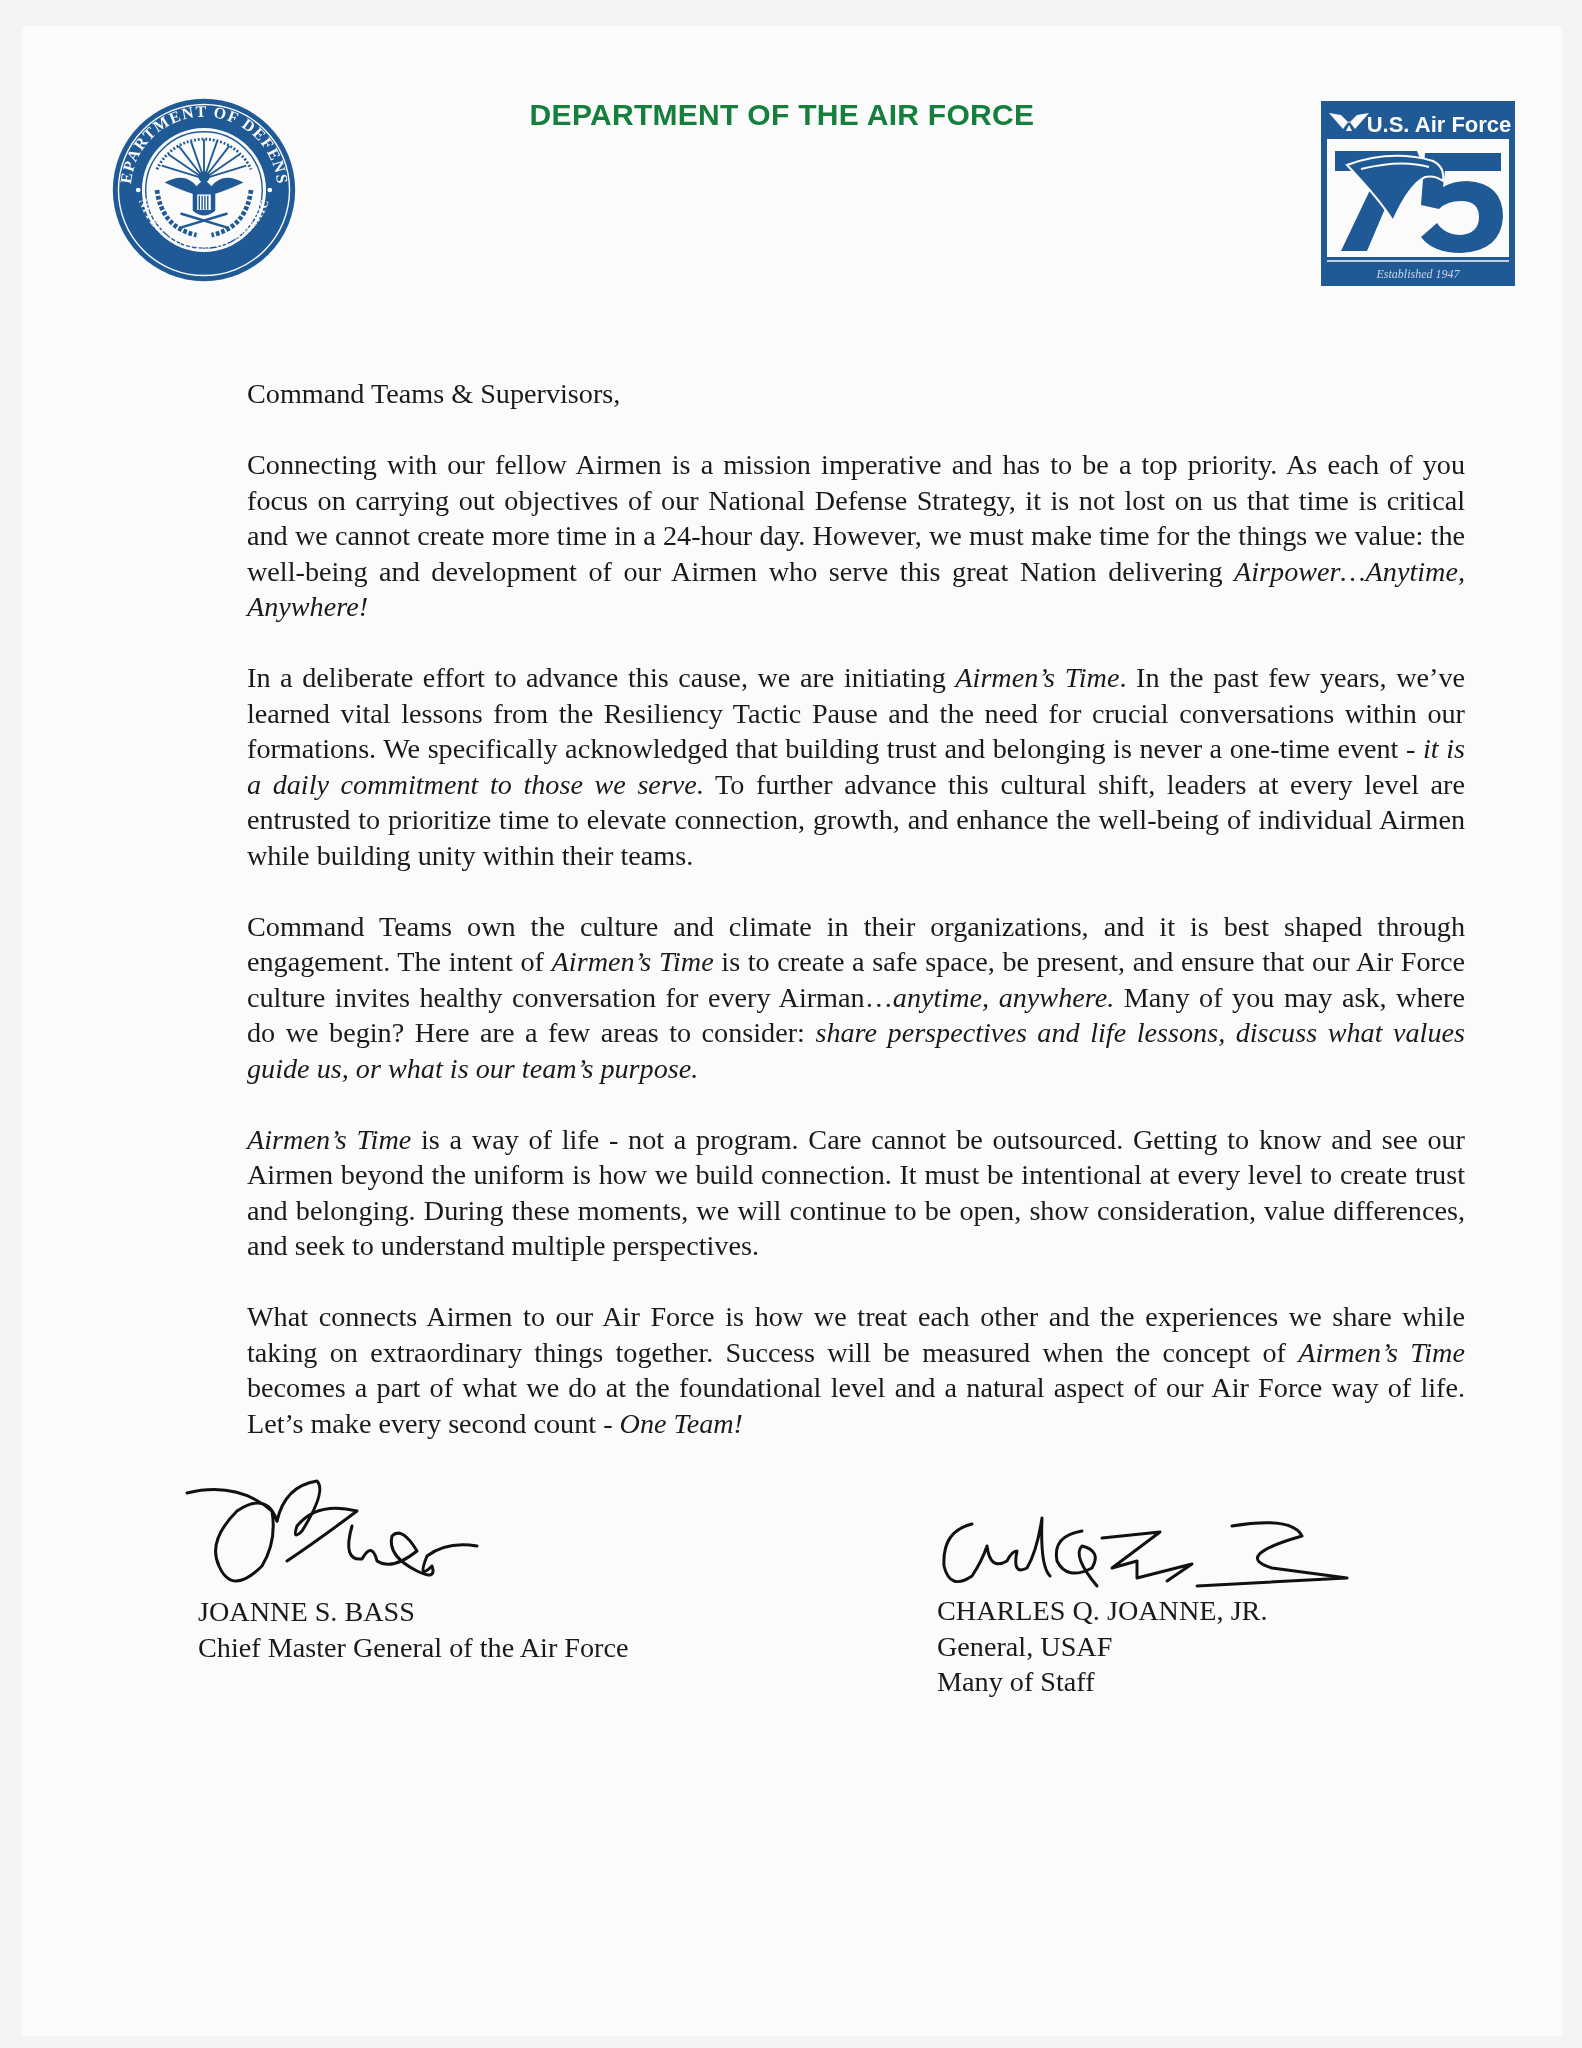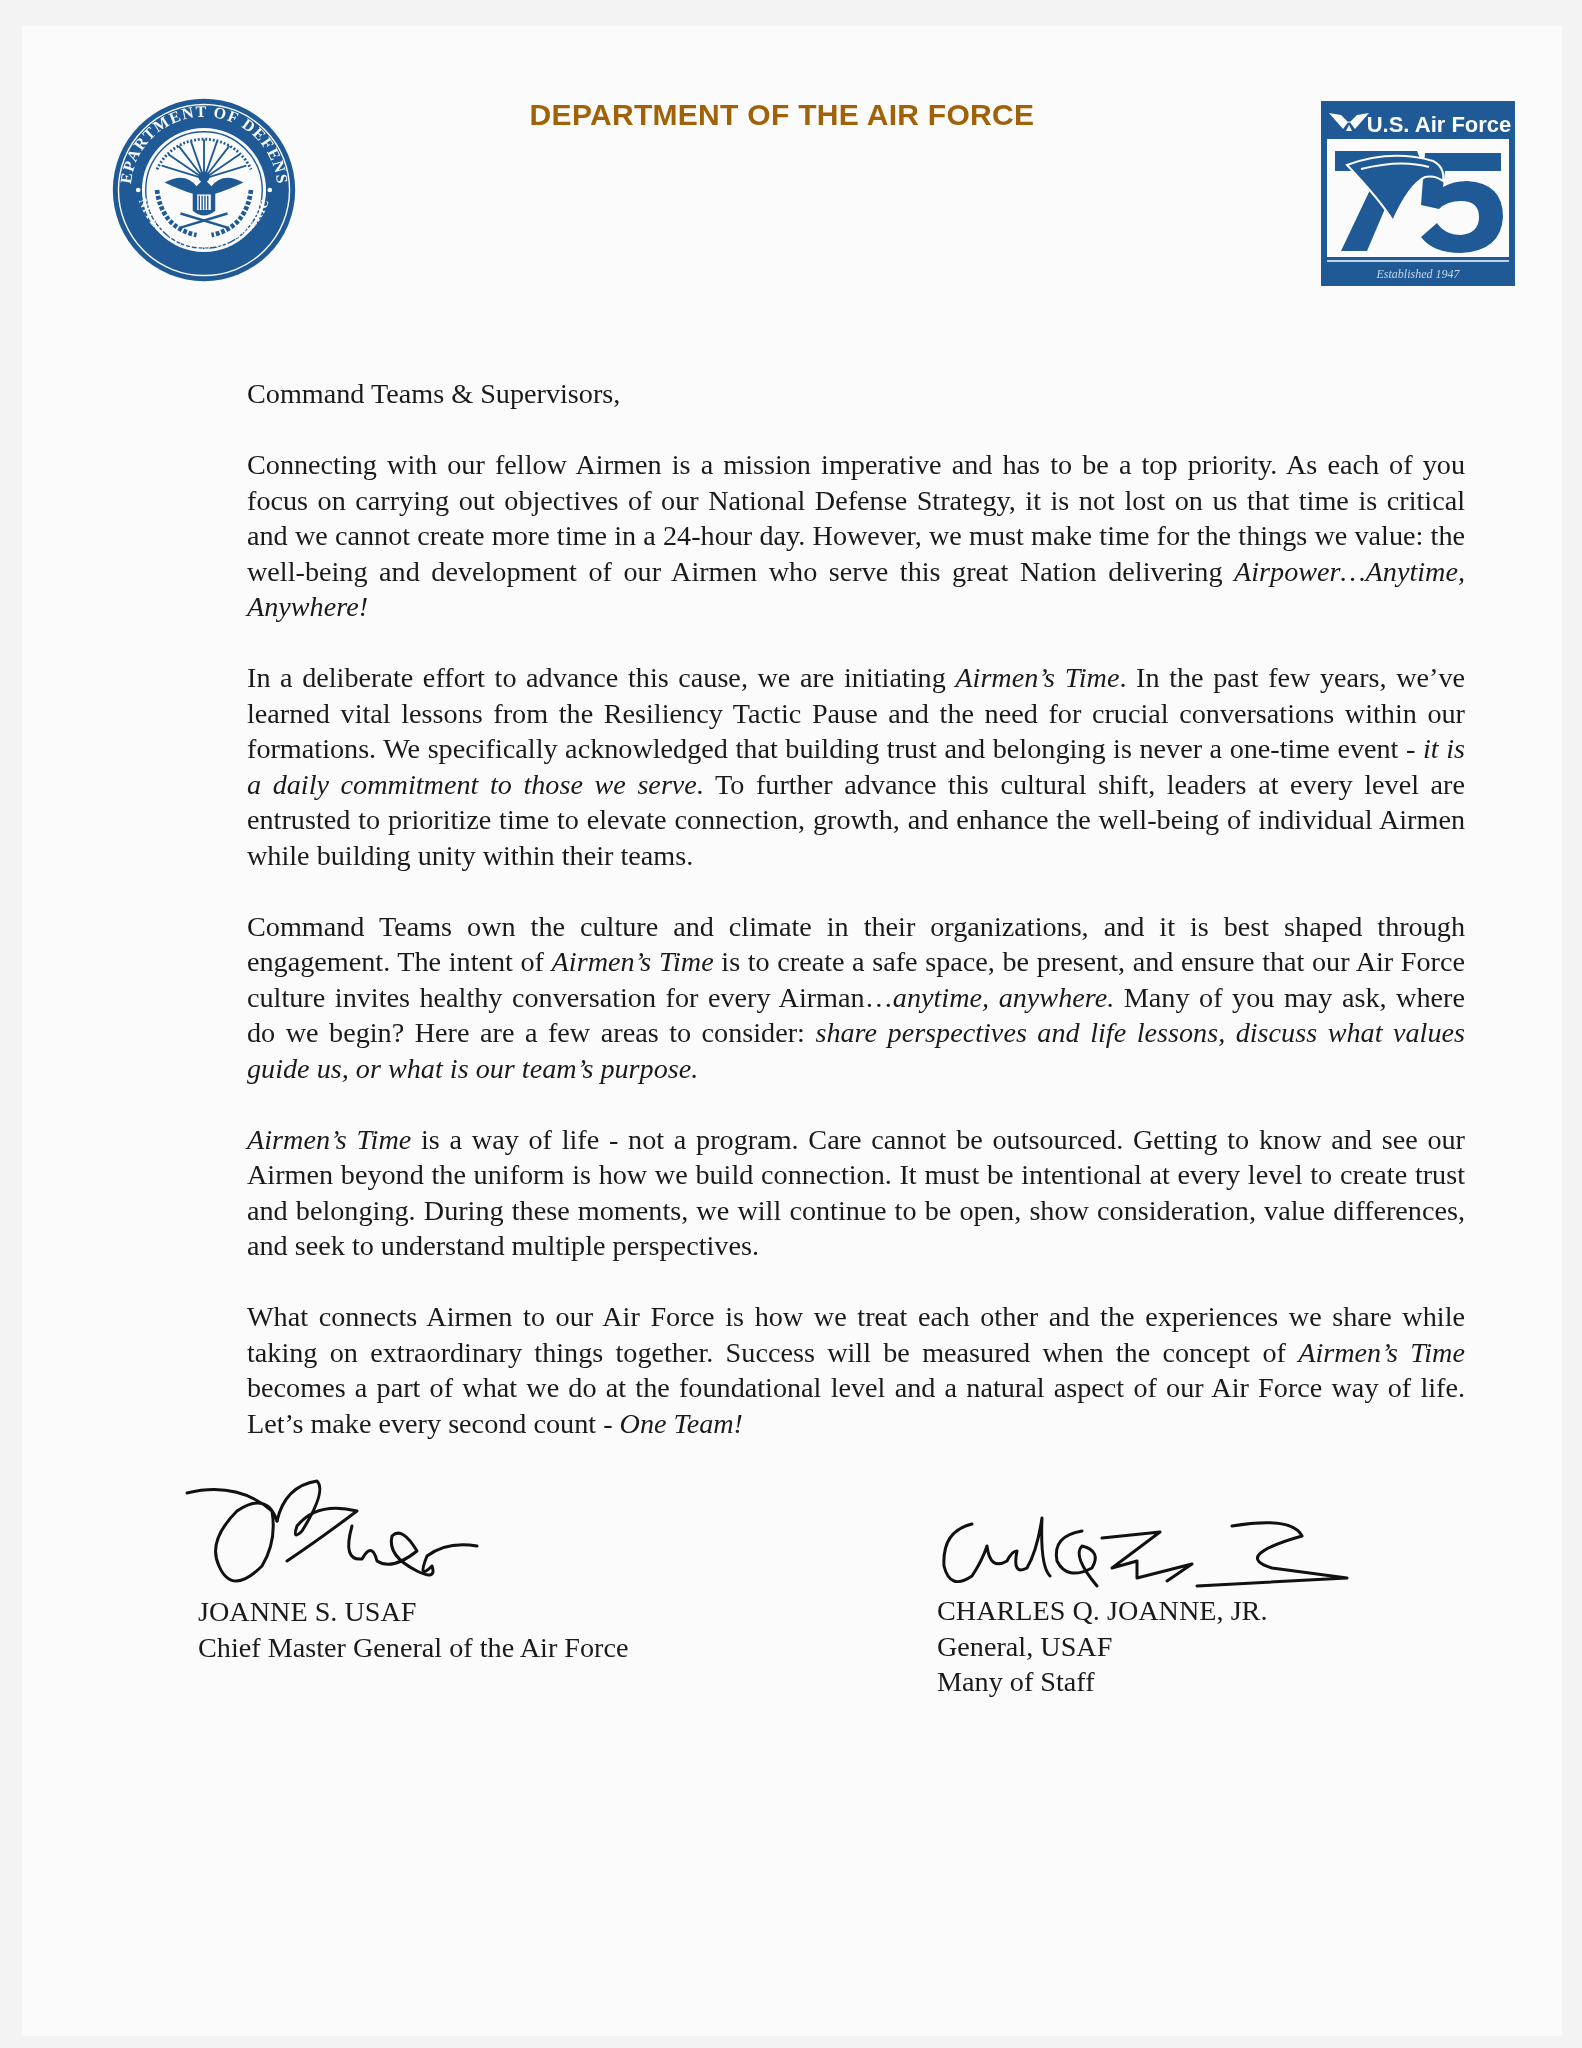--- a/index.html
+++ b/index.html
@@ -9,21 +9,21 @@
   }
   .page {
     position: absolute; left: 22px; top: 26px; width: 1540px; height: 2010px;
     background: #fbfbfb;
   }
   .seal { position: absolute; left: 88px; top: 70px; width: 188px; height: 188px; }
   .af-logo { position: absolute; left: 1299px; top: 75px; width: 194px; height: 185px; }
   .dept-title {
     position: absolute; left: 0; right: 0; top: 72px; text-align: center;
     font-family: "Liberation Sans", sans-serif; font-weight: bold; font-size: 30px;
-    color: #a16207; letter-spacing: 0.3px;
+    color: #15803d; letter-spacing: 0.3px;
     padding-right: 20px;
   }
   .body-text {
     position: absolute; left: 178px; width: 1218px; top: 350px;
     font-size: 28.2px; line-height: 35.5px; text-align: justify; margin-left: 47px;
   }
   .body-text p { margin: 0 0 35.5px 0; }
   .salutation { margin-bottom: 35.5px !important; }
   em { font-style: italic; }
   .sig-block { position: absolute; font-size: 28.2px; line-height: 35.5px; }
@@ -118,21 +118,21 @@
   </div>
 
   <svg class="sig-img-left" viewBox="0 0 360 135">
     <g fill="none" stroke="#111" stroke-width="3" stroke-linecap="round" stroke-linejoin="round">
       <path d="M 10 22 Q 60 10 95 40 Q 100 70 85 95 Q 55 125 42 95 Q 30 70 60 40 Q 90 20 100 50"></path>
       <path d="M 100 50 Q 108 15 140 10 Q 150 20 125 60 Q 115 70 120 55 Q 140 30 180 40 Q 140 70 110 90"></path>
       <path d="M 175 55 Q 165 90 185 88 Q 195 70 200 90 Q 215 100 240 80 Q 225 55 215 65 Q 210 85 240 100 Q 260 110 255 95 Q 240 110 250 85 Q 270 70 300 75"></path>
     </g>
   </svg>
   <div class="sig-block sig-left">
-    <span class="line">JOANNE S. USAF</span>
+    <span class="line">JOANNE S. BASS</span>
     <span class="line">Chief Master General of the Air Force</span>
   </div>
 
   <svg class="sig-img-right" viewBox="0 0 420 95">
     <g fill="none" stroke="#111" stroke-width="3" stroke-linecap="round" stroke-linejoin="round">
       <path d="M 40 18 Q 10 25 12 60 Q 18 85 40 70 Q 50 55 55 40 Q 58 65 75 55 Q 80 45 85 45 Q 80 70 95 62 Q 105 45 110 12 Q 108 60 118 70"></path>
       <path d="M 150 25 Q 120 30 125 55 Q 135 75 160 62 Q 170 45 150 40 Q 140 50 165 80"></path>
       <path d="M 170 32 L 228 26 L 180 62 L 205 55 L 205 72 L 260 58 L 235 75"></path>
       <path d="M 300 20 Q 360 10 370 30 Q 300 50 340 62 L 415 72 L 265 80"></path>
     </g>

